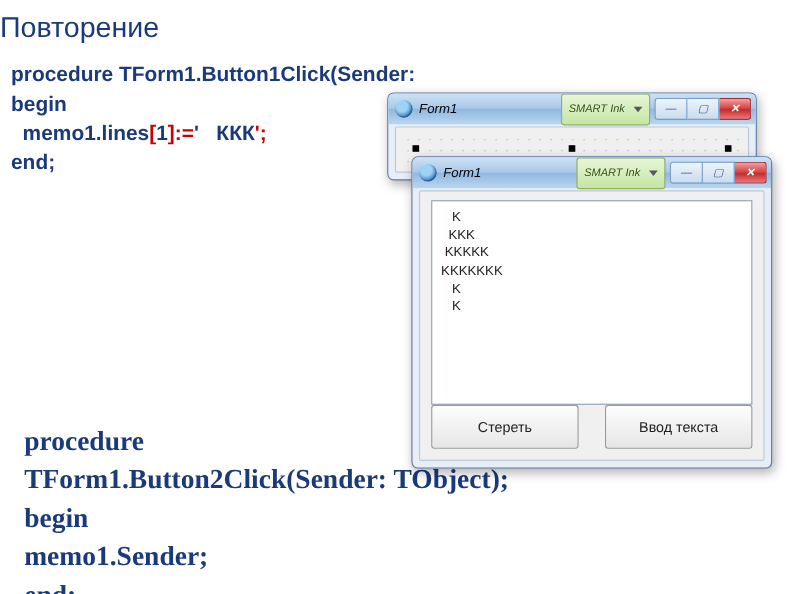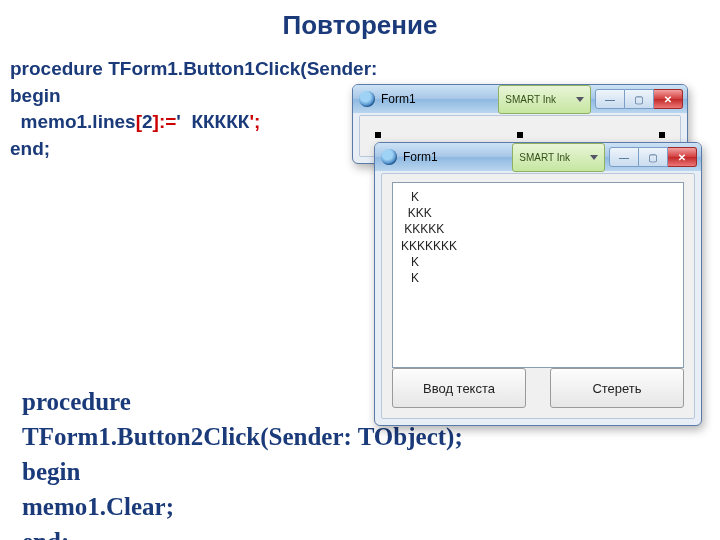--- a/index.html
+++ b/index.html
@@ -5,23 +5,23 @@
   body {
     margin: 0;
     width: 720px;
     height: 540px;
     background: #fff;
     font-family: Arial, sans-serif;
     position: relative;
     overflow: hidden;
   }
   .title {
-    text-align: center;
+    text-align: left;
     color: #1a3a7a;
-    font-weight: bold;
+    font-weight: normal;
     font-size: 26px;
     margin: 10px 0 12px 0;
   }
   .code-area {
     position: absolute;
     left: 10px;
     top: 56px;
     width: 480px;
     font-size: 19px;
     font-weight: bold;
@@ -54,41 +54,42 @@
     font-size: 12px;
     font-weight: normal;
   }
   .titlebar {
     height: 28px;
     background: linear-gradient(#cde3f5, #a8c7e8 48%, #8fb9e2 52%, #bad6ee);
     display: flex;
     align-items: center;
     padding: 0 4px;
     position: relative;
+    font-style: italic;
   }
   .appicon {
     width: 16px; height: 16px;
     background: radial-gradient(circle at 40% 35%, #9fd3f5 0 35%, #3a7ec4 70%);
     border-radius: 50%;
     margin: 0 6px 0 2px;
     box-shadow: inset -1px -1px 1px rgba(0,0,0,0.3);
   }
   .wintitle { color: #000; flex: 0 0 auto; }
   .spacer { flex: 1; }
   .smartink {
     background: linear-gradient(#e8f5d8, #c6e6a0);
     border: 1px solid #8fb060;
     border-radius: 3px;
     font-size: 10px;
     color: #335018;
     padding: 8px 6px;
     margin-right: 4px;
     display: inline-flex;
     align-items: center;
-    gap: 20px;
+    gap: 8px;
   }
   .tri { width:0;height:0;border-left:4px solid transparent;border-right:4px solid transparent;border-top:5px solid #556; }
   .winbtns { display:flex; gap:0; }
   .winbtn {
     width: 28px; height: 18px;
     background: linear-gradient(#eef4fb,#c9dcef);
     border: 1px solid #7a9ec8;
     display:flex; align-items:center; justify-content:center;
     font-size: 10px; color:#3a5a80;
   }
@@ -145,34 +146,34 @@
 </head>
 <body>
 
 <div class="title">Повторение</div>
 
 <div class="code-area">
   <div><span class="dk">procedure TForm1.Button1Click(Sender:</span></div>
   <div><span class="dk">begin</span></div>
 
 
-
-  <div>&nbsp;&nbsp;<span class="dk">memo1.lines</span><span class="rd">[</span><span class="dk">2</span><span class="rd">]:=</span><span class="dk">'</span><span class="dk" style="white-space:pre">  </span><span class="dk">ККККК</span><span class="rd">'</span><span class="rd">;</span></div>
+  <div>&nbsp;&nbsp;<span class="dk">memo1.lines</span><span class="rd">[</span><span class="dk">1</span><span class="rd">]:=</span><span class="dk">'</span><span class="dk" style="white-space:pre">   </span><span class="dk">ККК</span><span class="rd">'</span><span class="rd">;</span></div>
+
 
 
 
 
   <div><span class="dk">end;</span></div>
 </div>
 
 <div class="code2">
   <div>procedure</div>
   <div>TForm1.Button2Click(Sender: TObject);</div>
   <div>begin</div>
-  <div>  memo1.Clear;</div>
+  <div>  memo1.Sender;</div>
   <div>end;</div>
 </div>
 
 <div class="win win1">
   <div class="titlebar">
     <div class="appicon"></div>
     <div class="wintitle">Form1</div>
     <div class="spacer"></div>
     <div class="smartink">
       <span>SMART Ink</span>
@@ -211,17 +212,17 @@
     </div>
   </div>
   <div class="client">
     <div class="memo">   K
   KKK
  KKKKK
 KKKKKKK
    K
    K</div>
     <div class="btnrow">
+      <div class="wbtn">Стереть</div>
       <div class="wbtn">Ввод текста</div>
-      <div class="wbtn">Стереть</div>
     </div>
   </div>
 </div>
 
 </body></html>

